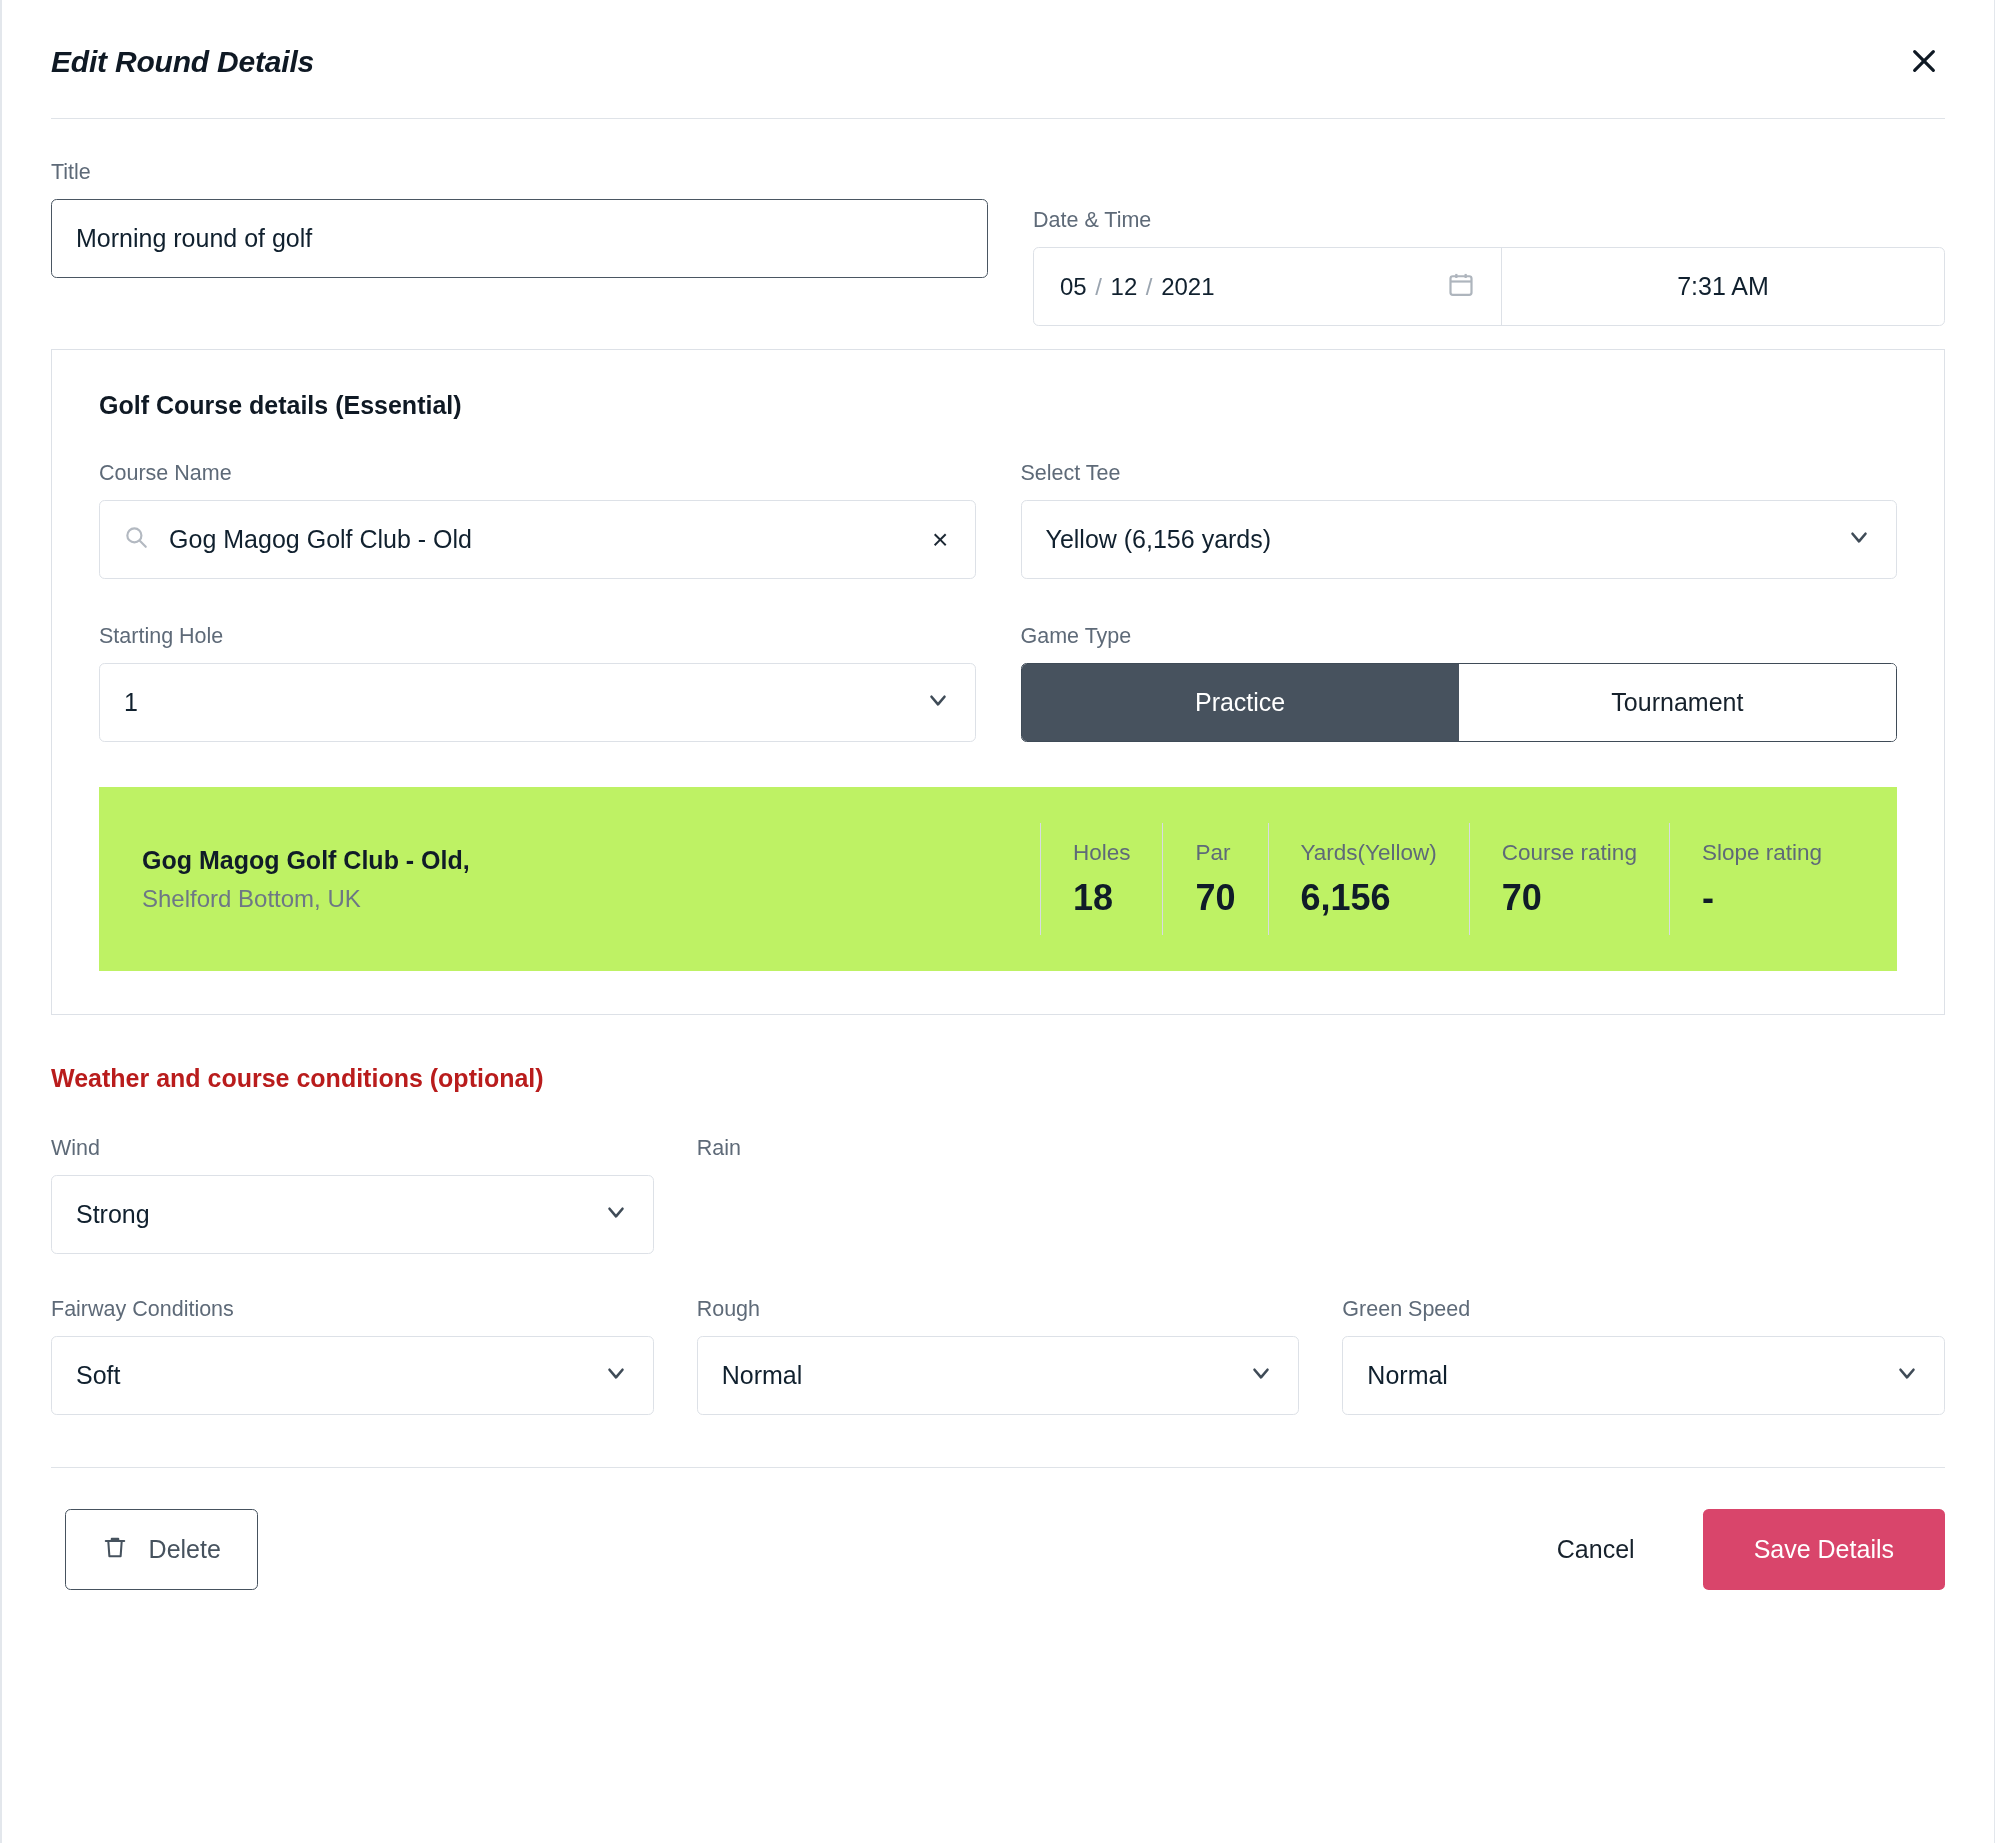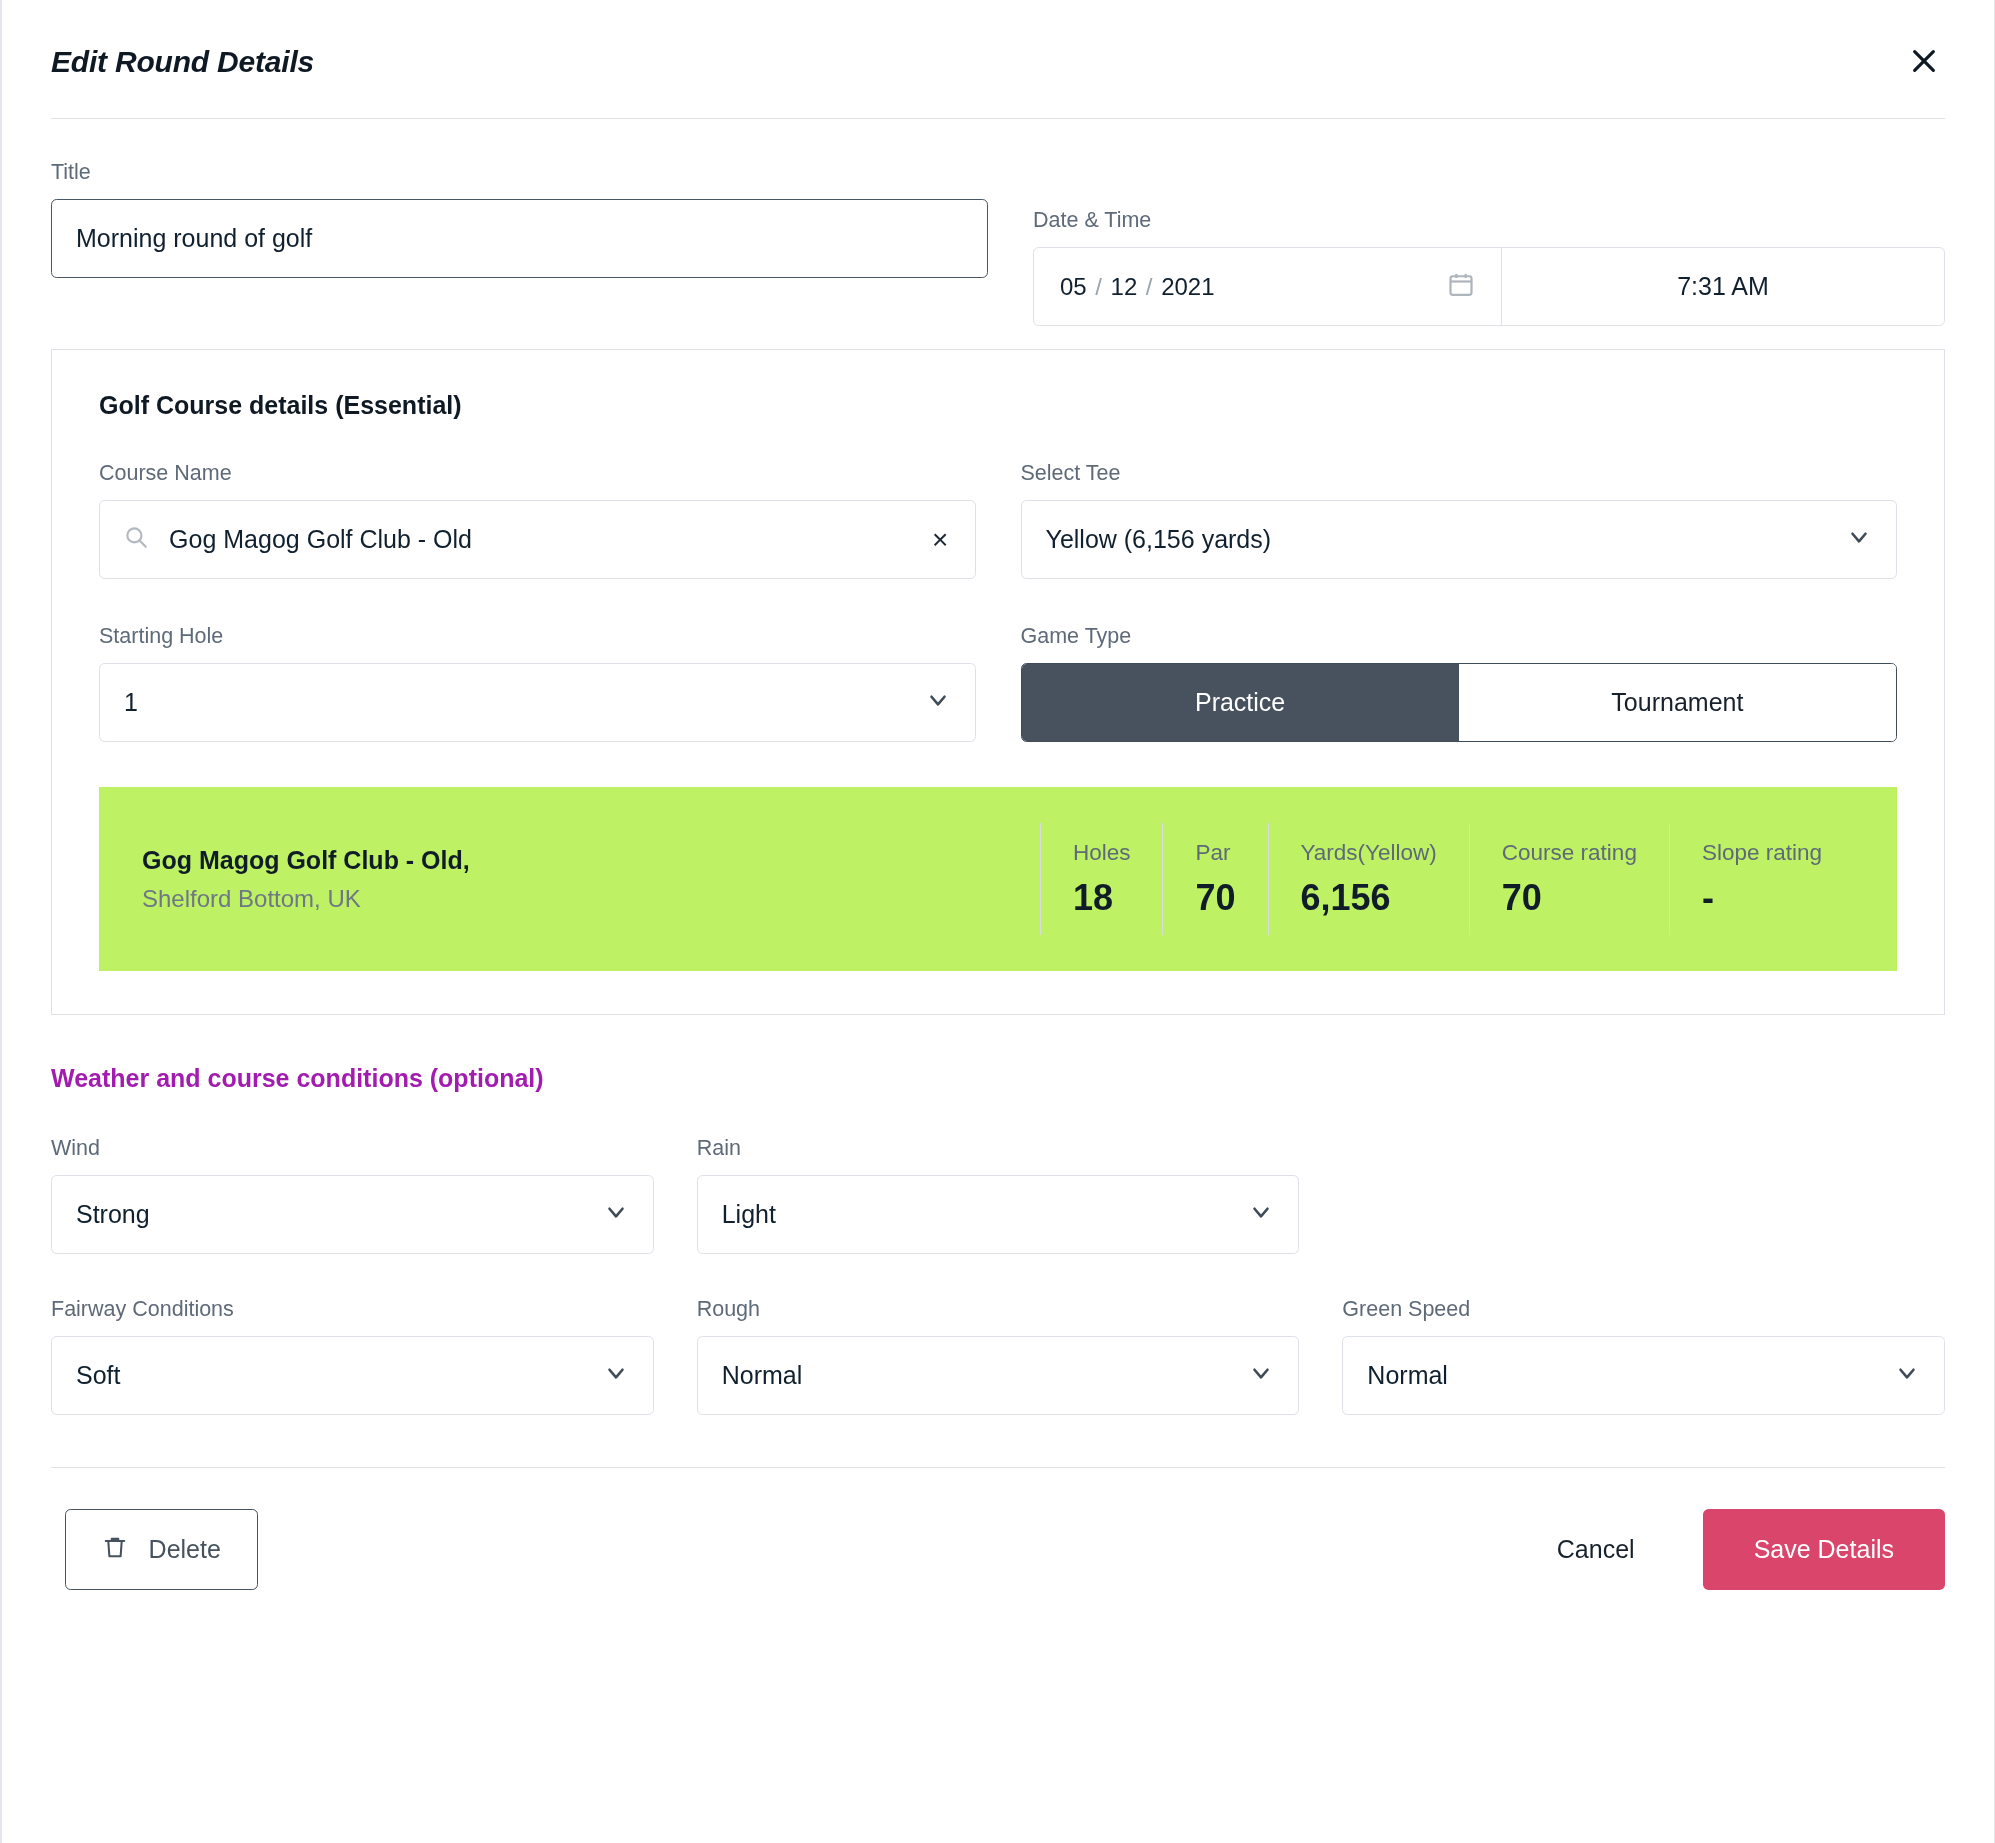--- a/index.html
+++ b/index.html
@@ -200,21 +200,21 @@
     justify-content: center;
   }
   .stat-cell .k { font-size: 22.5px; color: #5e6a78; margin-bottom: 11.2px; }
   .stat-cell .v { font-size: 36px; font-weight: bold; color: #101c28; }
 
   
   .section-title {
     margin-top: 49px;
     font-size: 25px;
     font-weight: bold;
-    color: #a21caf;
+    color: #b91c1c;
   }
   .weather-row { display: flex; gap: 43px; margin-top: 43px; }
   .w-col { width: 604px; }
   .w-col.spacer { visibility: hidden; }
 
   
   .footer-sep {
     margin-top: 52px;
     border-top: 1.9px solid #dfe3e8;
   }
@@ -401,28 +401,20 @@
         <span class="val">Strong</span>
         <span class="chev">
           <svg width="26" height="26" viewBox="0 0 24 24" fill="none" stroke="#3f4b57" stroke-width="2.4" stroke-linecap="round" stroke-linejoin="round">
               <polyline points="6 9 12 16 18 9"></polyline>
             </svg>
         </span>
       </div>
     </div>
     <div class="w-col">
       <label class="field-label">Rain</label>
-      <div class="select-box">
-        <span class="val">Light</span>
-        <span class="chev">
-          <svg width="26" height="26" viewBox="0 0 24 24" fill="none" stroke="#3f4b57" stroke-width="2.4" stroke-linecap="round" stroke-linejoin="round">
-              <polyline points="6 9 12 16 18 9"></polyline>
-            </svg>
-        </span>
-      </div>
     </div>
     <div class="w-col spacer"></div>
   </div>
 
   <div class="weather-row">
     <div class="w-col">
       <label class="field-label">Fairway Conditions</label>
       <div class="select-box">
         <span class="val">Soft</span>
         <span class="chev">

